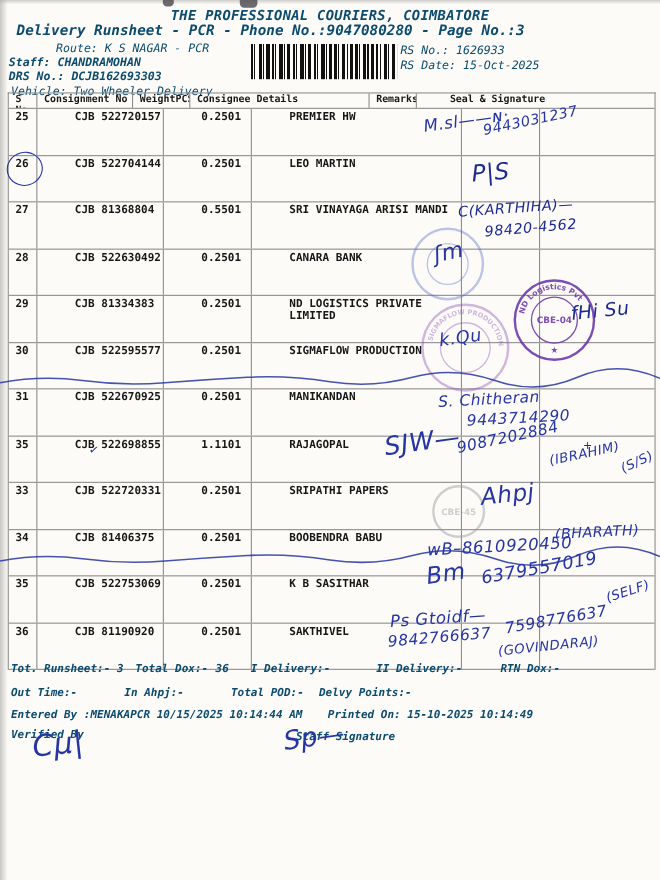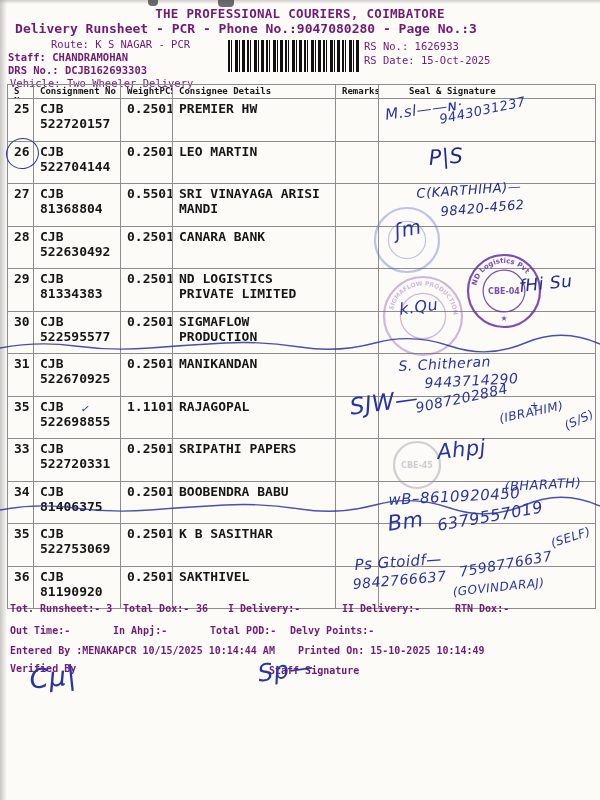--- a/index.html
+++ b/index.html
@@ -11,21 +11,21 @@
   .paper{
     position:absolute;left:0;top:0;width:600px;height:800px;
     background:#fcfbf8;
   }
   .edge-left{position:absolute;left:0;top:0;width:7px;height:800px;
     background:linear-gradient(90deg,#c9c7c3,rgba(252,251,248,0));}
   .edge-top{position:absolute;left:0;top:0;width:600px;height:4px;
     background:linear-gradient(180deg,rgba(170,168,164,.55),rgba(252,251,248,0));}
   .smudge{position:absolute;background:#47474b;border-radius:0 0 4px 4px;opacity:.8;}
 
-  .ptxt{position:absolute;color:#701a75;white-space:nowrap;}
+  .ptxt{position:absolute;color:#0c4a6e;white-space:nowrap;font-style:italic;}
   .hdr-title{left:0;width:600px;text-align:center;top:6px;font-size:12.5px;font-weight:700;letter-spacing:.3px;}
   .hdr-sub{left:0;width:492px;text-align:center;top:21px;font-size:13px;font-weight:700;}
   .info{font-size:10.5px;}
   .b{font-weight:700;}
 
   .barcode{position:absolute;left:228px;top:40px;width:133px;height:32px;
     background:repeating-linear-gradient(90deg,
       #101010 0 2px, #fcfbf8 2px 3px,
       #101010 3px 4px, #fcfbf8 4px 7px,
       #101010 7px 10px, #fcfbf8 10px 11px,
@@ -35,21 +35,21 @@
 
   
   #tbl{position:absolute;left:7px;top:84px;width:587px;
     border:1px solid #8d8d8d;border-bottom:none;font-weight:700;color:#161616;}
   .trow{display:grid;grid-template-columns:26px 87px 52px 163px 43px 214px;
     border-bottom:1px solid #8d8d8d;}
   .trow > div{border-right:1px solid #8d8d8d;padding:2px 0 0 6px;overflow:hidden;}
   .trow > div:last-child{border-right:none;}
   .thead{height:13px;font-size:9px;}
   .thead > div{padding-top:1px;}
-  .tdata{height:41.5px;font-size:13px;}
+  .tdata{height:41.5px;font-size:10px;gap:28px;}
   .wp{display:flex;justify-content:flex-start;padding-right:10px !important;}
 
   
   .ftr{font-size:10px;font-weight:700;}
 
   
   #overlay{position:absolute;left:0;top:0;width:600px;height:800px;pointer-events:none;}
   .hw{position:absolute;white-space:nowrap;font-family:"DejaVu Sans", sans-serif;
     font-style:italic;transform-origin:left top;letter-spacing:.5px;}
   .mark-ellipse{position:absolute;border-radius:50%;}

